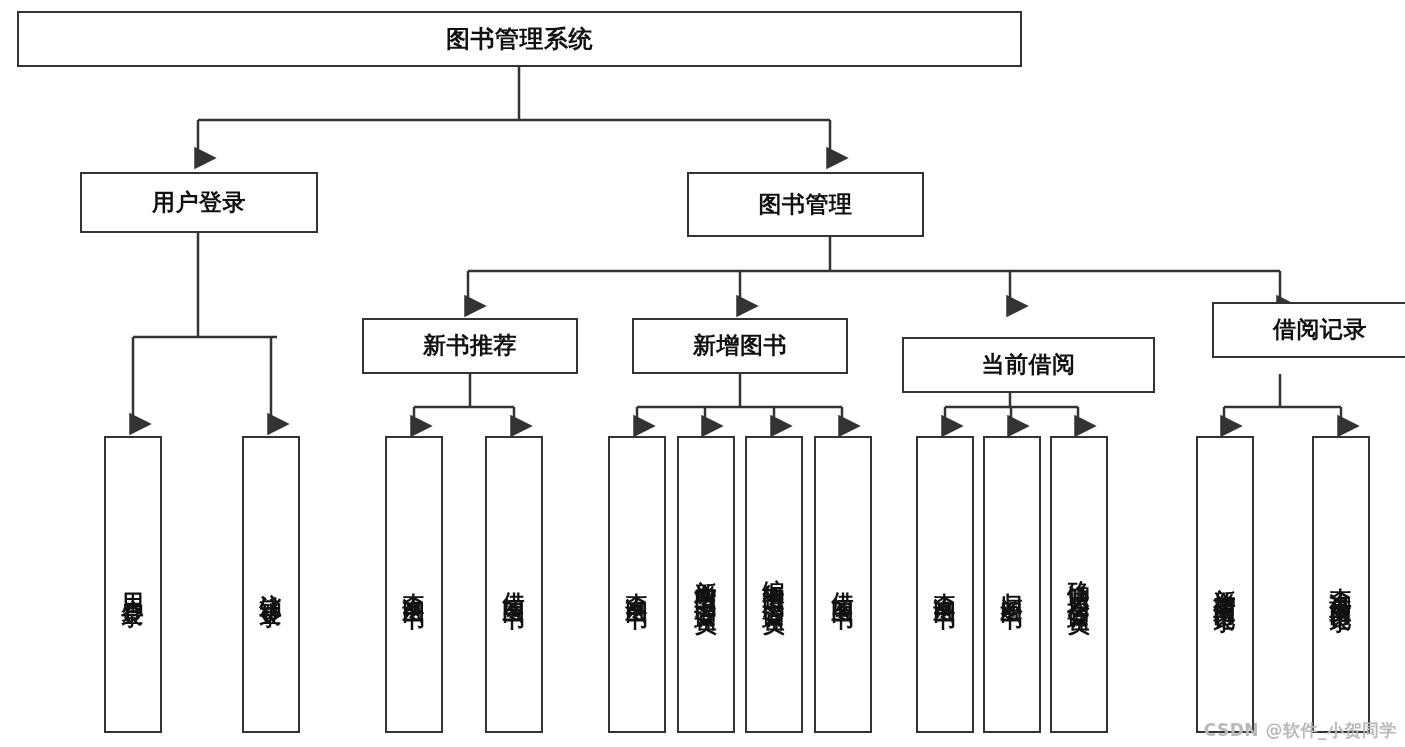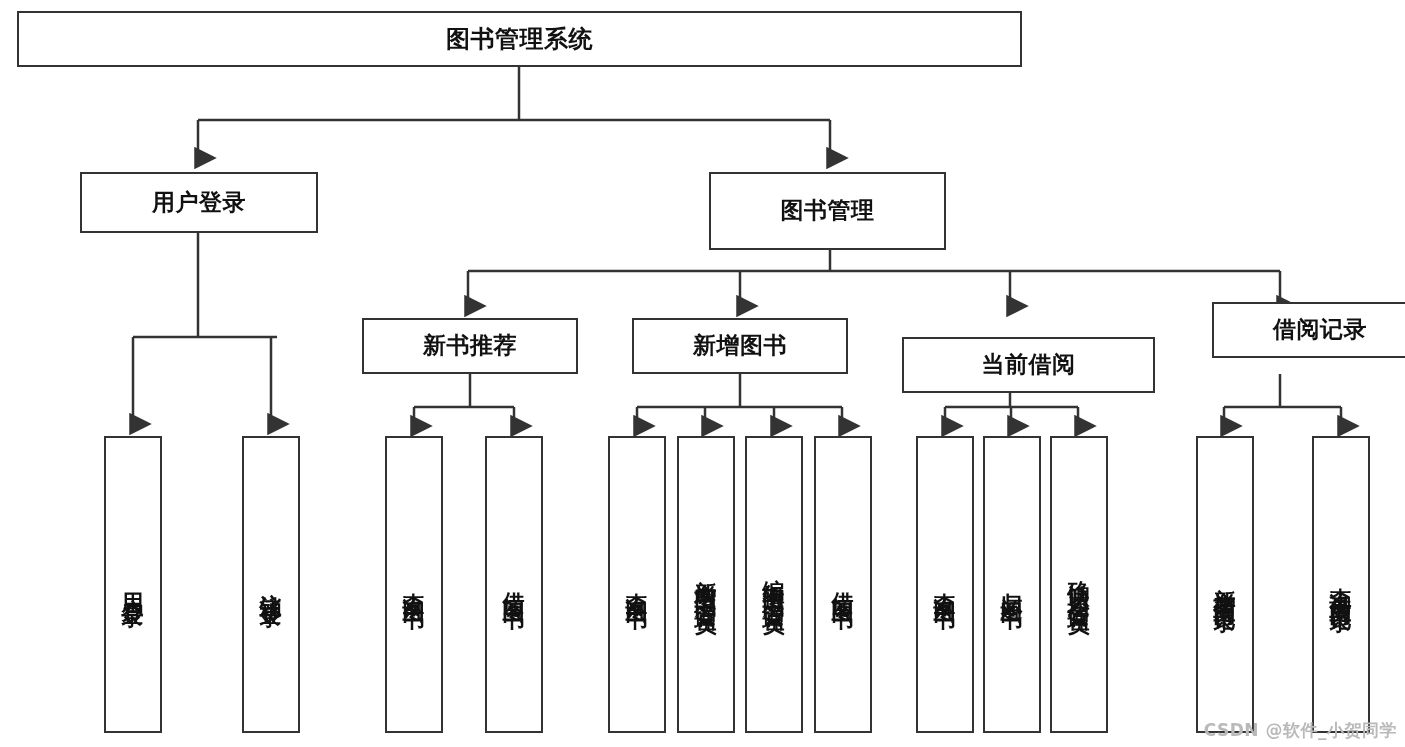--- a/index.html
+++ b/index.html
@@ -127,21 +127,21 @@
     </g>
   </svg>
 
   <div class="node root horizontal" style="left:17px; top:11px; width:1005px; height:56px;">
     <span>图书管理系统</span>
   </div>
 
   <div class="node horizontal" style="left:80px; top:172px; width:238px; height:61px;">
     <span>用户登录</span>
   </div>
-  <div class="node horizontal" style="left:709px; top:172px; width:237px; height:78px;">
+  <div class="node horizontal" style="left:687px; top:172px; width:237px; height:65px;">
     <span>图书管理</span>
   </div>
 
   <div class="node horizontal" style="left:362px; top:318px; width:216px; height:56px;">
     <span>新书推荐</span>
   </div>
   <div class="node horizontal" style="left:632px; top:318px; width:216px; height:56px;">
     <span>新增图书</span>
   </div>
   <div class="node horizontal" style="left:902px; top:337px; width:253px; height:56px;align-items:center;">

